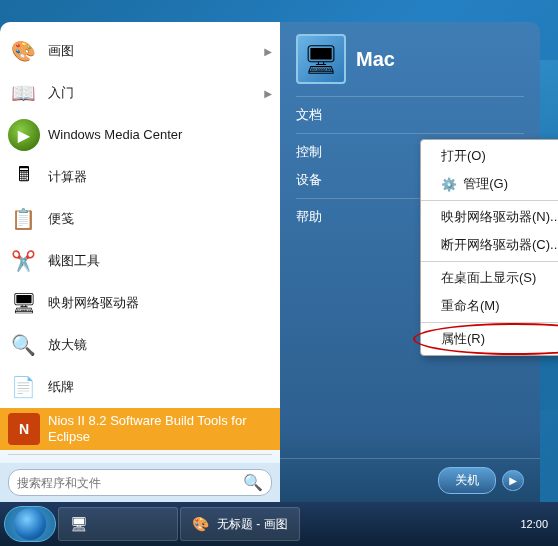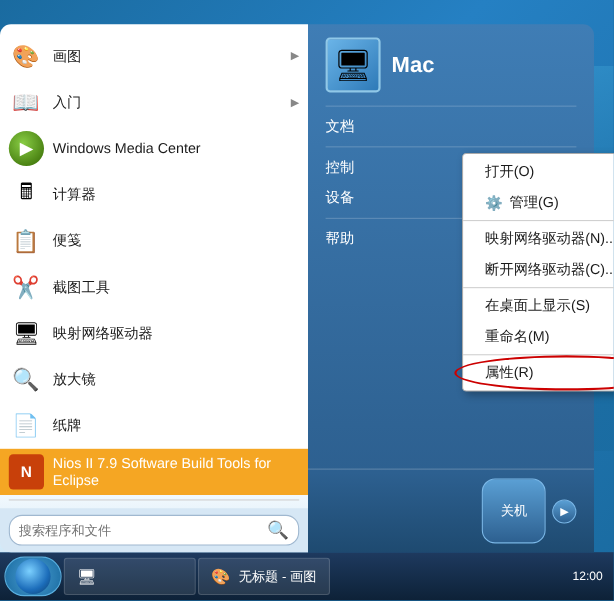--- a/index.html
+++ b/index.html
@@ -261,21 +261,21 @@
       align-items: center;
       justify-content: flex-end;
       gap: 6px;
       border-top: 1px solid rgba(255,255,255,0.2);
     }
 
     .shutdown-btn {
       background: linear-gradient(to bottom, #5a9fd4, #2d6090);
       border: 1px solid #7bb8e8;
       color: white;
-      padding: 20px 16px;
+      padding: 4px 16px;
       border-radius: 12px;
       font-size: 12px;
       cursor: pointer;
       font-family: Liberation Sans, sans-serif;
     }
 
     .shutdown-arrow {
       background: linear-gradient(to bottom, #5a9fd4, #2d6090);
       border: 1px solid #7bb8e8;
       color: white;
@@ -428,21 +428,21 @@
 
       <div class="menu-item">
         <div class="menu-icon">📄</div>
         <div class="menu-label">纸牌</div>
       </div>
 
       <div class="menu-item highlighted">
         <div class="menu-icon">
           <div class="icon-nios">N</div>
         </div>
-        <div class="menu-label">Nios II 7.9 Software Build Tools for Eclipse</div>
+        <div class="menu-label">Nios II 8.2 Software Build Tools for Eclipse</div>
       </div>
 
       <div class="menu-divider"></div>
 
       <div class="menu-item" style="padding-left:16px;">
         
         
       </div>
     </div>
 

